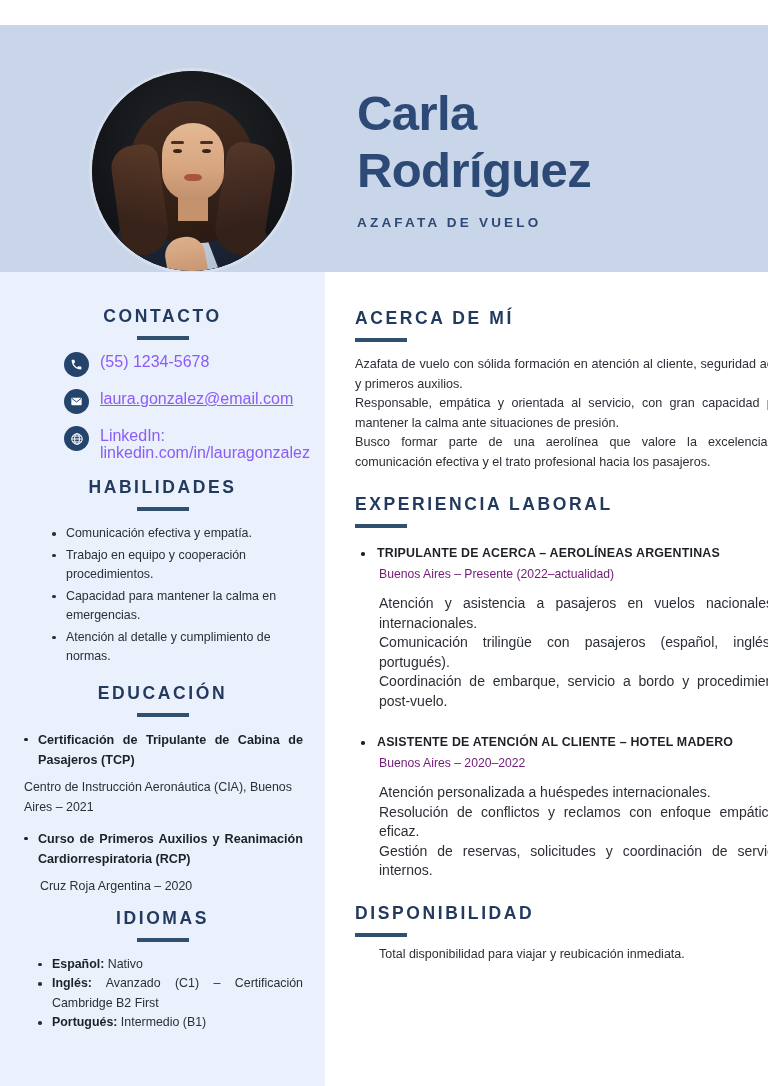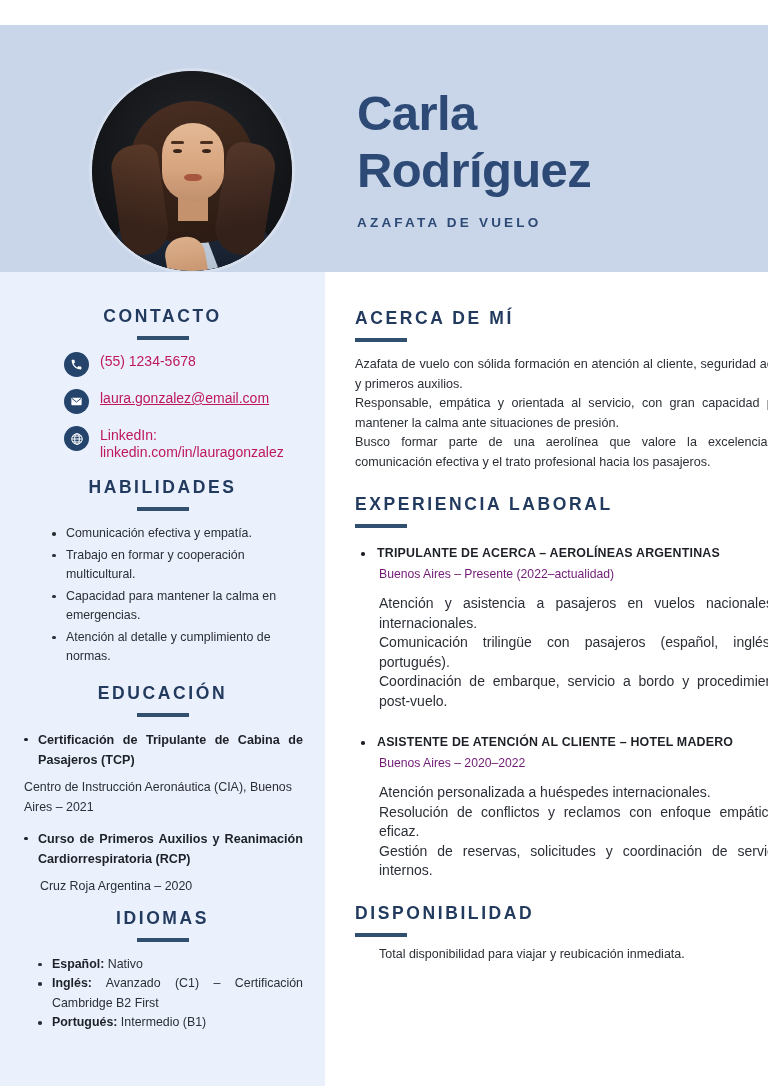--- a/index.html
+++ b/index.html
@@ -86,21 +86,21 @@
 
   
   .side-inner{padding:34px 22px 0 22px;}
   .contact-list{margin-top:2px;}
   .c-row{display:flex;align-items:flex-start;margin-bottom:13px;padding-left:42px;}
   .c-ico{
     flex:0 0 auto;width:25px;height:25px;border-radius:50%;background:#24446b;
     display:flex;align-items:center;justify-content:center;margin-right:11px;margin-top:-1px;
   }
   .c-ico svg{display:block;}
-  .c-txt{font-size:14px;line-height:17px;color:#be185d;}
+  .c-txt{font-size:16px;line-height:17px;color:#8b5cf6;}
   .c-txt.link{text-decoration:underline;}
 
   ul.bul{margin:0;padding:0 0 0 16px;list-style:none;}
   ul.bul li{
     position:relative;font-size:12.4px;line-height:19.5px;color:#2b2f36;margin-bottom:2px;padding-left:14px;
   }
   ul.bul li:before{
     content:"";position:absolute;left:0;top:8px;width:3.5px;height:3.5px;border-radius:50%;background:#2b2f36;
   }
   .skills-wrap{padding-left:14px;}
@@ -224,21 +224,21 @@
 
         </div>
       </div>
 
       <div class="sec mt18">
         <div class="sec-title">HABILIDADES</div>
         <div class="sec-rule"></div>
         <div class="skills-wrap">
           <ul class="bul">
             <li>Comunicación efectiva y empatía.</li>
-            <li>Trabajo en formar y cooperación multicultural.</li>
+            <li>Trabajo en equipo y cooperación procedimientos.</li>
             <li>Capacidad para mantener la calma en emergencias.</li>
             <li>Atención al detalle y cumplimiento de normas.</li>
           </ul>
         </div>
       </div>
 
       <div class="sec mt18">
         <div class="sec-title">EDUCACIÓN</div>
         <div class="sec-rule"></div>
 

